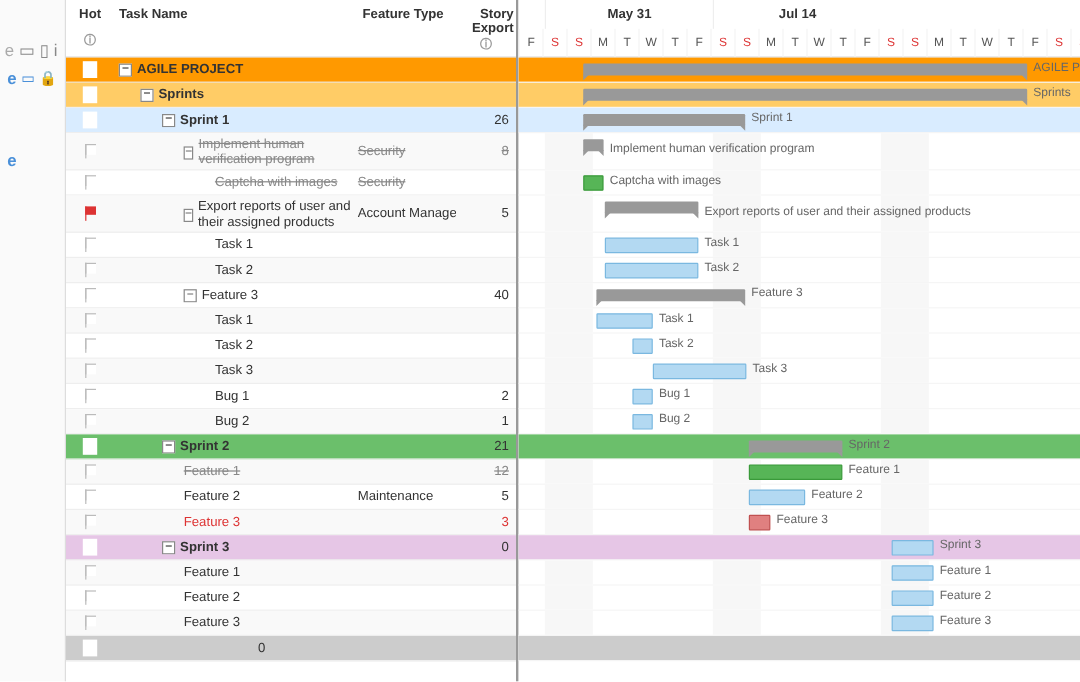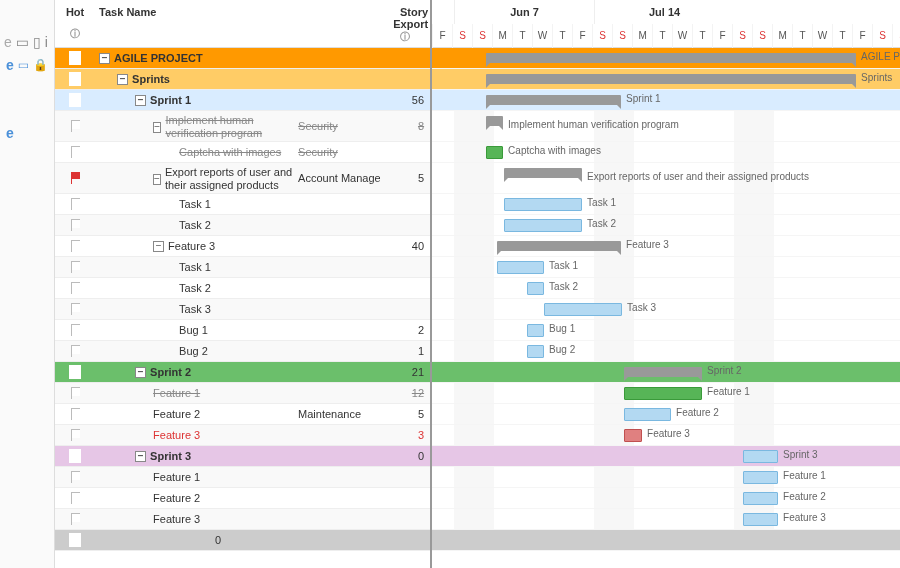--- a/index.html
+++ b/index.html
@@ -126,20 +126,21 @@
       </div>
   </div>
   <div class="main">
     <div class="left-pane">
       <div class="header-row">
         <div class="col-hot">
             <span>Hot</span>
             <span class="info-icon">ⓘ</span>
           </div>
         <div class="col-task"><span>Task Name</span></div>
+        <div class="col-feature"><span>Feature Type</span></div>
         <div class="col-points">
             <span>Story Export</span>
             <span class="info-icon">ⓘ</span>
           </div>
       </div>
       <div class="grid-rows" id="grid-rows">
           <div class="row bg-orange">
             <div class="cell-hot">
               <div class="flag filled-white"></div>
             </div>
@@ -163,21 +164,21 @@
           </div>
           <div class="row bg-lightblue">
             <div class="cell-hot">
               <div class="flag filled-white"></div>
             </div>
             <div class="cell-task indent-2">
               <span class="toggle"></span>
               <span>Sprint 1</span>
             </div>
             <div class="cell-feature"></div>
-            <div class="cell-points">56</div>
+            <div class="cell-points">26</div>
           </div>
           <div class="row stripe tall">
             <div class="cell-hot">
               <div class="flag white"></div>
             </div>
             <div class="cell-task indent-3" style="padding-top: 2px;">
               <span class="toggle"></span>
               <span class="strike" style="white-space: normal; line-height: 13px;">Implement human verification program</span>
             </div>
             <div class="cell-feature strike">Security</div>
@@ -373,21 +374,21 @@
             </div>
             <div class="cell-feature"></div>
             <div class="cell-points">0</div>
           </div>
         </div>
     </div>
     <div class="right-pane">
       <div class="timeline-header">
         <div class="timeline-weeks" id="timeline-weeks">
             <div class="timeline-week" style="width: 22px;"></div>
-            <div class="timeline-week">Jun 7</div>
+            <div class="timeline-week">May 31</div>
             <div class="timeline-week">Jul 14</div>
           </div>
         <div class="timeline-days" id="timeline-days">
             <div class="timeline-day">F</div>
             <div class="timeline-day wkd">S</div>
             <div class="timeline-day wkd">S</div>
             <div class="timeline-day">M</div>
             <div class="timeline-day">T</div>
             <div class="timeline-day">W</div>
             <div class="timeline-day">T</div>

